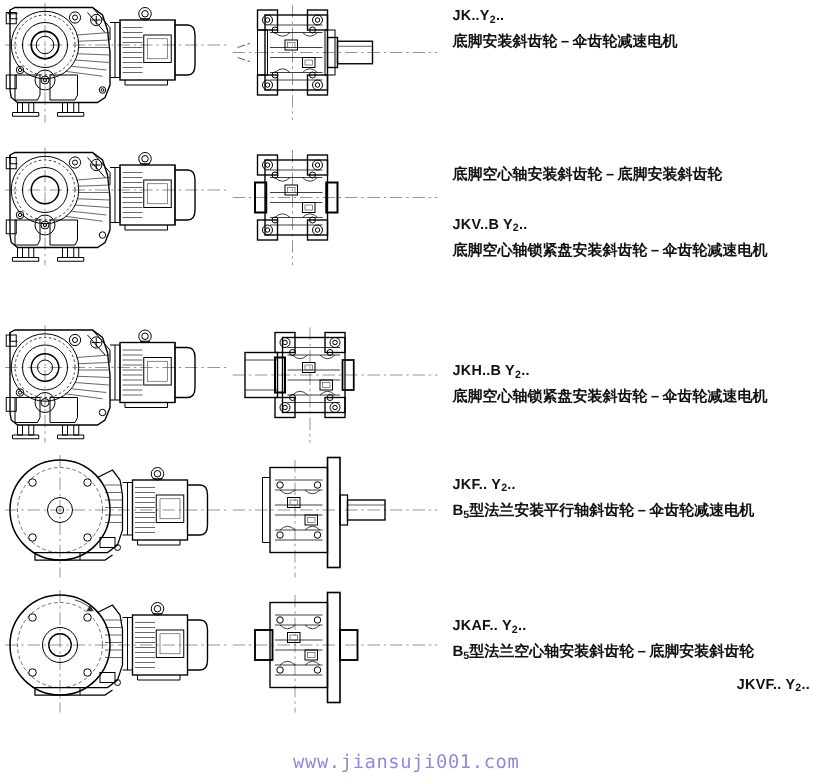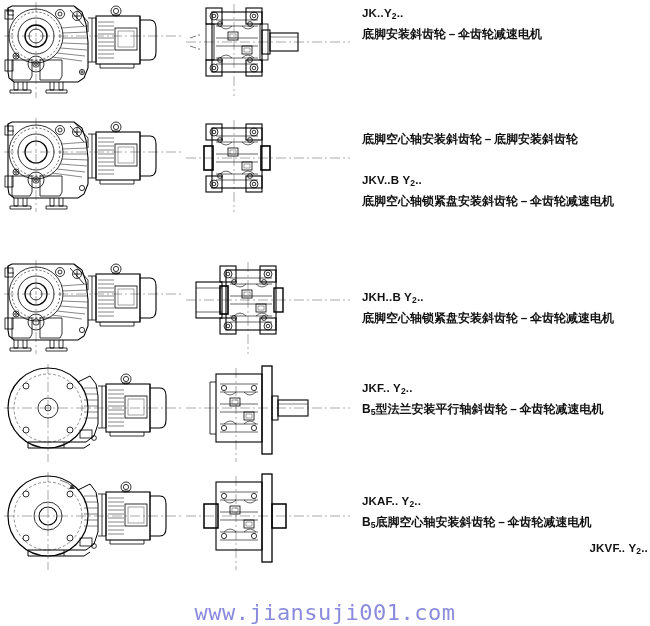--- a/index.html
+++ b/index.html
@@ -73,21 +73,21 @@
   }
 
   
   #footer-url {
     position: absolute;
     left: 0;
     top: 600px;
     width: 650px;
     text-align: center;
     font-family: "DejaVu Sans Mono", "Liberation Mono", monospace;
-    font-size: 22px;
+    font-size: 15px;
     letter-spacing: 0.5px;
     color: #8b8bdd;
     white-space: nowrap;
   }
 </style>
 </head>
 <body>
 
 <div id="page">
 
@@ -720,21 +720,21 @@
     <div class="model-desc">
       <span>B</span><sub>5</sub><span>型法兰安装平行轴斜齿轮－伞齿轮减速电机</span>
     </div>
   </div>
 
   <div class="text-block" style="top:494px;">
     <div class="model-code">
       <span>JKAF.. Y</span><sub>2</sub><span>..</span>
     </div>
     <div class="model-desc">
-      <span>B</span><sub>5</sub><span>底脚空心轴安装斜齿轮－伞齿轮减速电机</span>
+      <span>B</span><sub>5</sub><span>型法兰空心轴安装斜齿轮－底脚安装斜齿轮</span>
     </div>
   </div>
 
   <div class="text-block" style="top:541px;text-align:right;">
     <div class="model-code">
       <span>JKVF.. Y</span><sub>2</sub><span>..</span>
     </div>
   </div>
 
   <div id="footer-url">www.jiansuji001.com</div>

